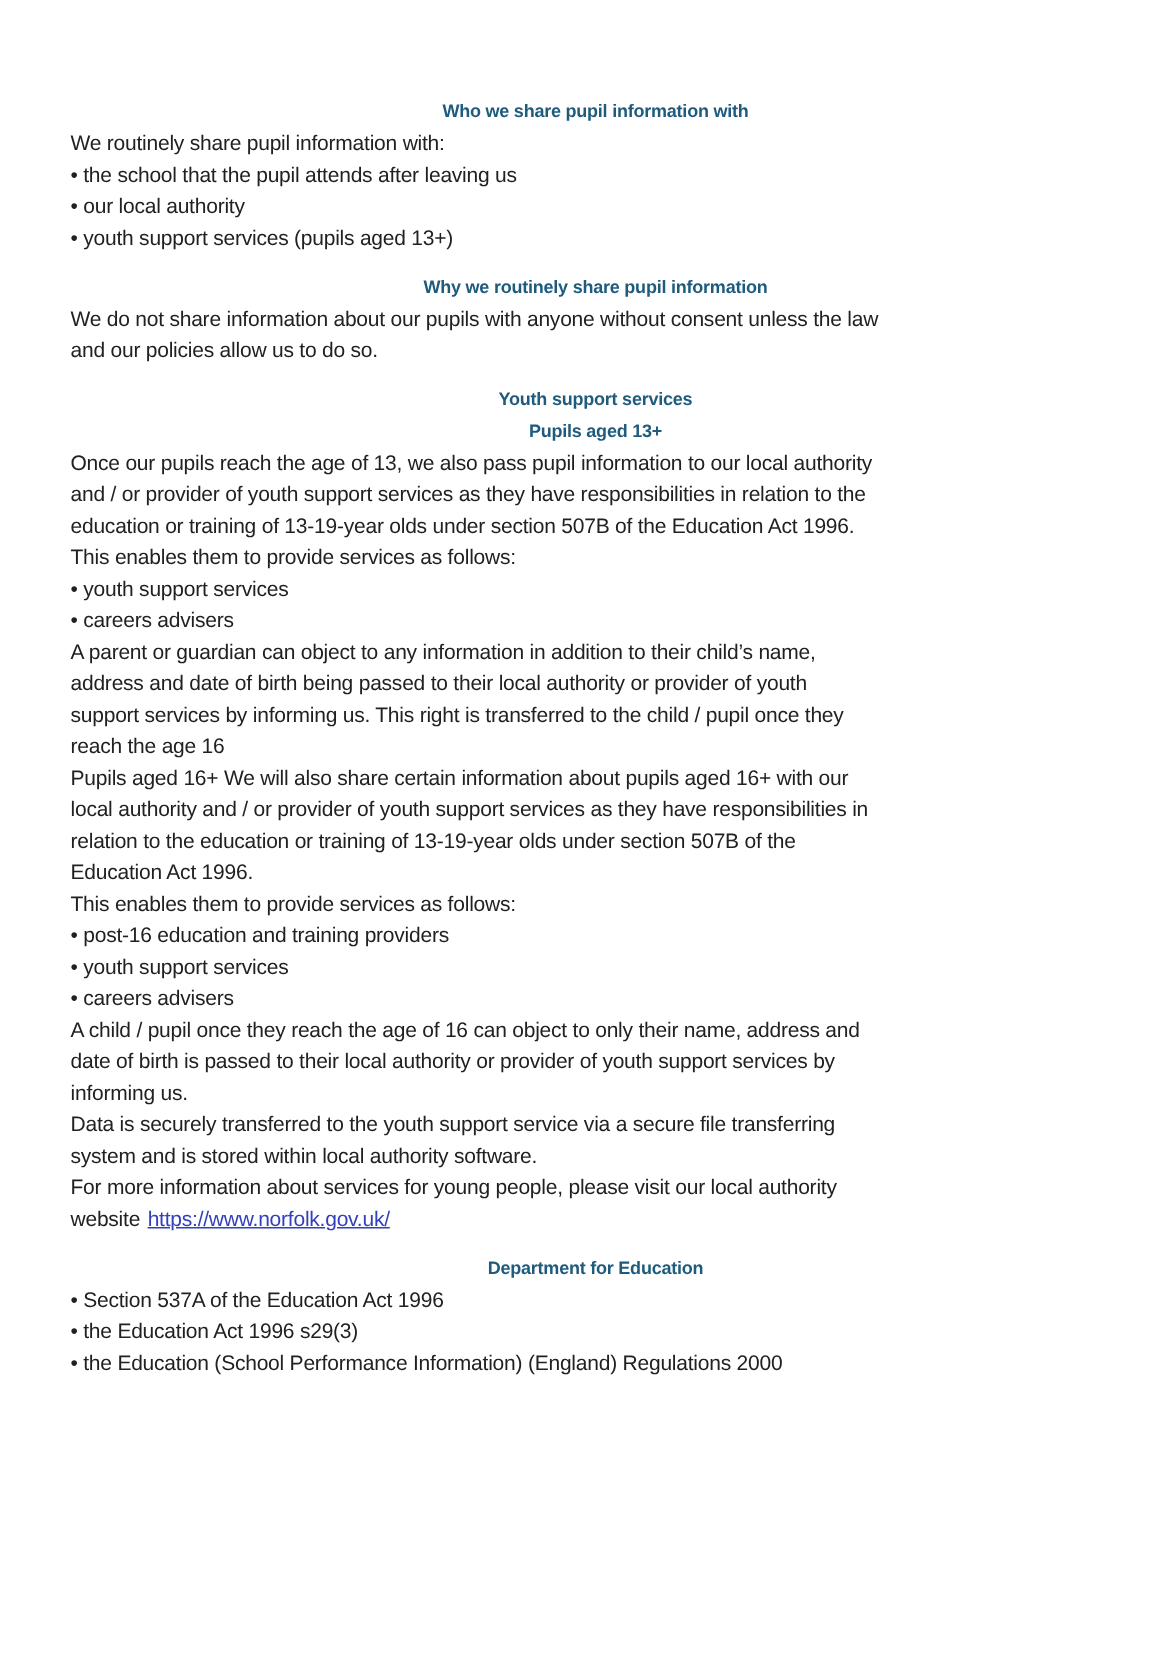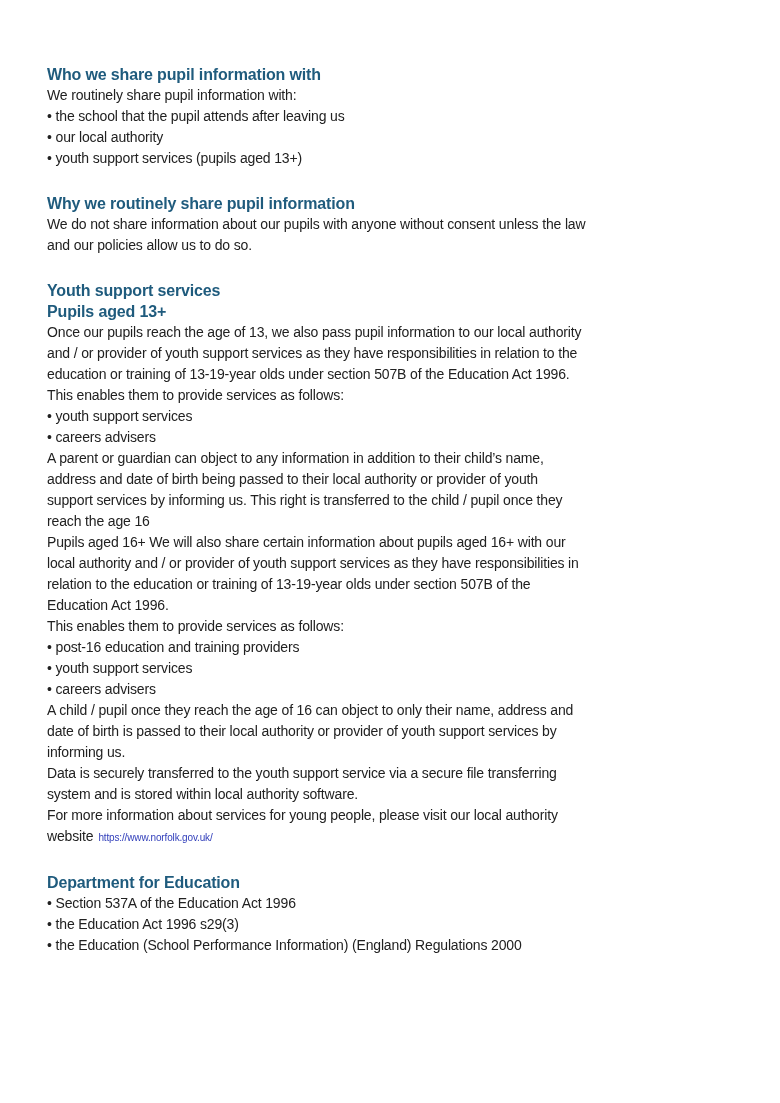--- a/index.html
+++ b/index.html
@@ -19,44 +19,46 @@
     position: absolute;
     left: 47px;
     top: 64px;
     width: 700px;
     font-size: 14px;
     line-height: 21px;
     letter-spacing: -0.15px;
     color: var(--body, #212121);
   }
   .section + .section {
-    margin-top: 24px;
+    margin-top: 12px;
   }
   .heading, .subheading {
     font-weight: bold;
     color: var(--heading, #1f5b7d);
-    font-size: 16px;
+    font-size: 12px;
     line-height: 21px;
+    text-align: center;
   }
   .para {
     white-space: pre-line;
   }
   .bullet::before {
     content: "\2022\00a0";
   }
   .linkline {
     white-space: nowrap;
   }
   .link-prefix {
     margin-right: 5px;
     text-align: center;
   }
   a.doclink {
     color: var(--link, #3340bb);
-    font-size: 10px;
+    text-decoration: underline;
+    font-size: 14px;
     cursor: pointer;
   }
 </style>
 </head>
 <body style="--heading: #1f5b7d; --body: #212121; --link: #3340bb; background: rgb(255, 255, 255);">
 
 <div class="doc">
 
   <div class="section">
     <div class="heading">Who we share pupil information with</div>

